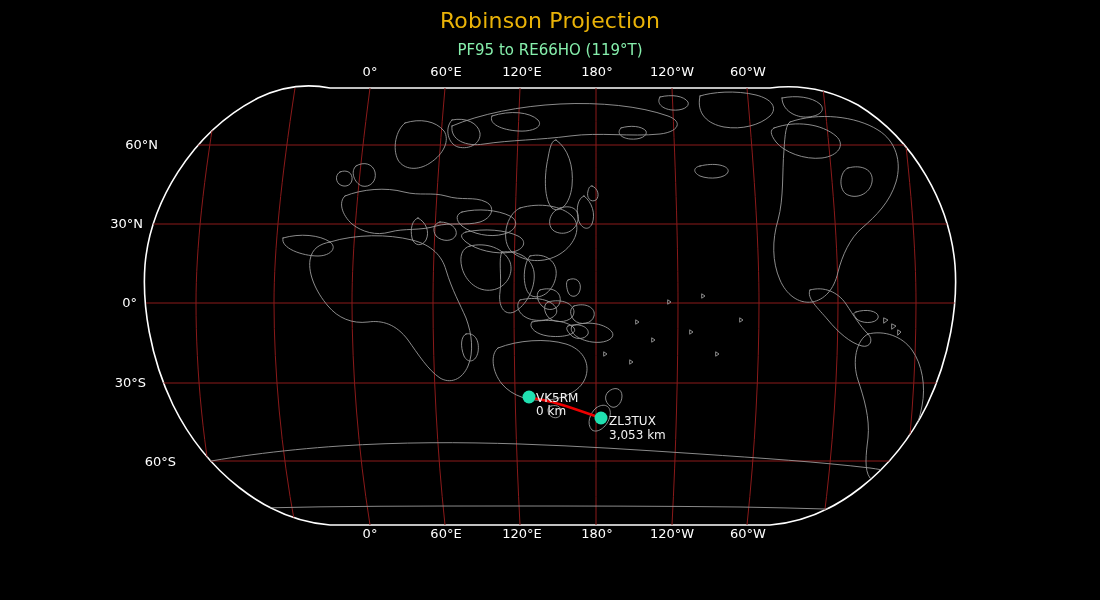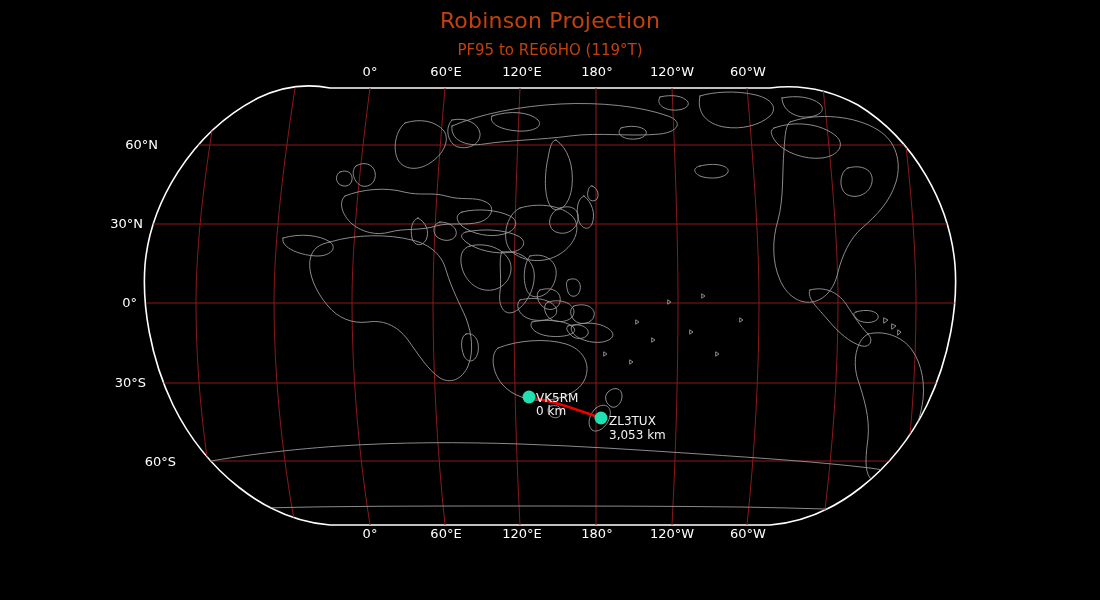--- a/index.html
+++ b/index.html
@@ -22,32 +22,32 @@
     height: 600px;
     background: #000000;
   }
   .title {
     position: absolute;
     left: 0;
     top: 8px;
     width: 1100px;
     text-align: center;
     font-size: 22px;
-    color: #c2410c;
+    color: #eab308;
     letter-spacing: 0.2px;
     white-space: nowrap;
   }
   .subtitle {
     position: absolute;
     left: 0;
     top: 41px;
     width: 1100px;
     text-align: center;
     font-size: 15px;
-    color: #c2410c;
+    color: #86efac;
     white-space: nowrap;
   }
   #mapsvg {
     position: absolute;
     left: 0;
     top: 0;
   }
   .tick-label {
     font-size: 13px;
     fill: #ffffff;

